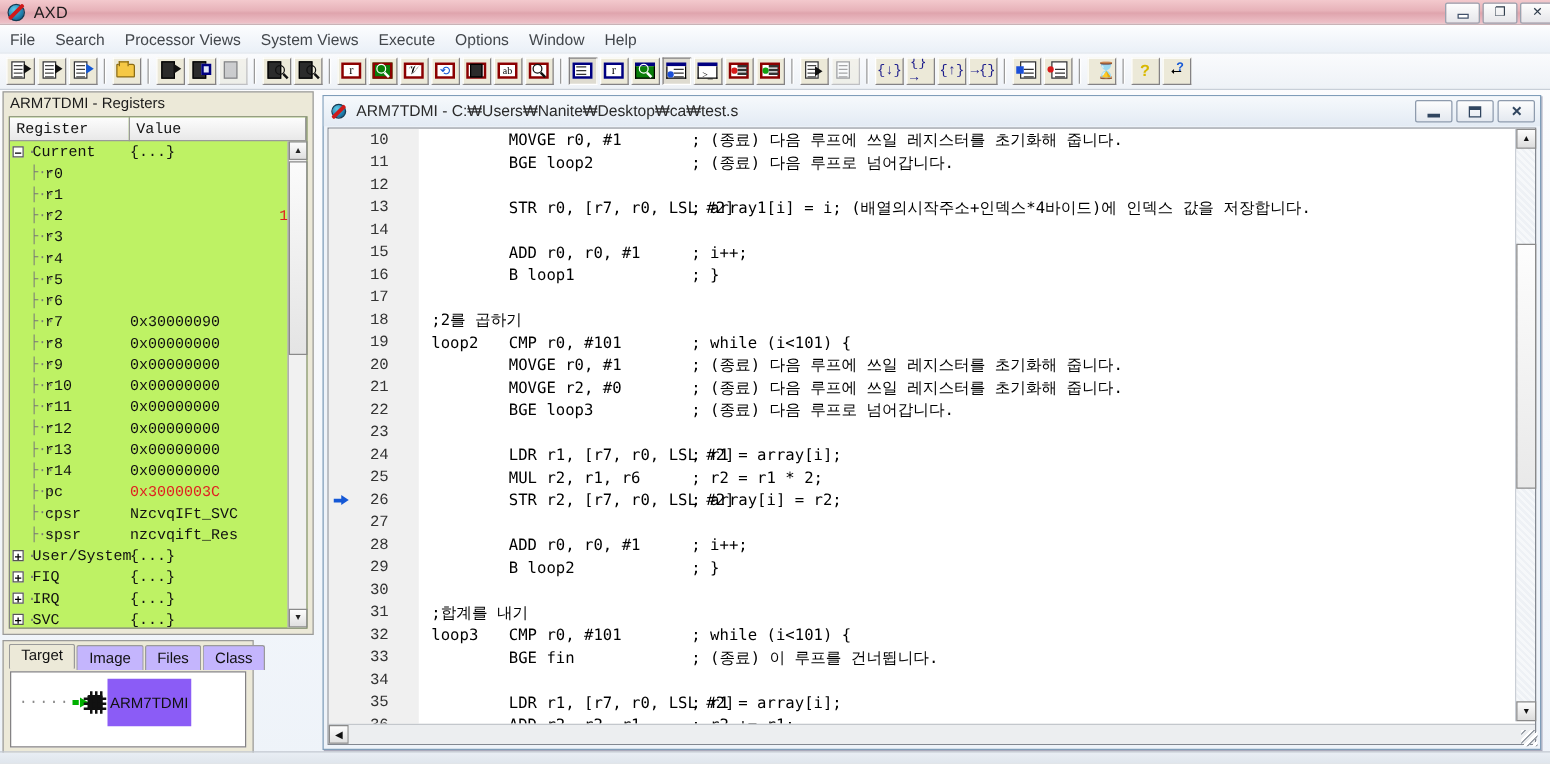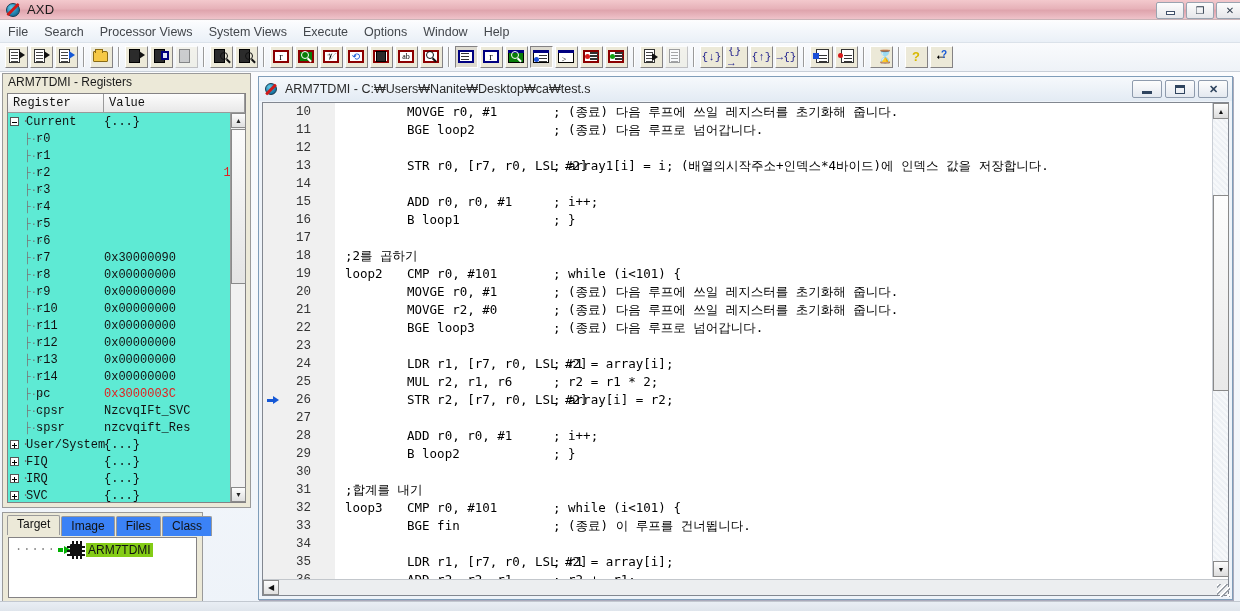--- a/index.html
+++ b/index.html
@@ -137,21 +137,21 @@
     position: absolute; left: 2px; top: 73px; width: 249px; height: 435px;
     background: #ece9d8;
     border: 1px solid #9a9a9a;
   }
   .pane-title {
     height: 16px; line-height: 16px; padding-left: 5px; font-size: 12px;
     color: #1b1b1b; background: transparent;
   }
   .reg-table-wrap {
     position: absolute; left: 4px; top: 19px; right: 4px; bottom: 4px;
-    background: #5eead4; border: 1px solid #848284;
+    background: #bef264; border: 1px solid #848284;
     display: flex; flex-direction: column;
   }
   .reg-head { display: flex; height: 19px; flex: 0 0 auto; }
   .reg-head .th {
     background: linear-gradient(to bottom,#fdfdfd,#e8e8e8);
     border-right: 1px solid #9a9a9a; border-bottom: 1px solid #9a9a9a;
     font-family: "Liberation Mono", monospace; font-size: 12px; color: #111;
     padding-left: 5px; line-height: 18px;
   }
   .reg-head .th.c1 { width: 96px; }
@@ -190,42 +190,42 @@
     position: absolute; left: 2px; top: 512px; width: 201px; height: 93px;
     background: #ece9d8; border: 1px solid #9a9a9a;
   }
   .tabstrip { display: flex; padding-left: 4px; padding-top: 3px; }
   .tab {
     padding: 2px 9px 3px 9px; font-size: 12px; color: #111;
     background: #ece9d8; border: 1px solid #9a9a9a; border-bottom: none;
     margin-right: 1px; border-radius: 2px 2px 0 0;
   }
   .tab.active { background: #ece9d8; font-weight: normal; padding-top: 1px; padding-bottom: 4px; position: relative; top:-1px; }
-  .tab.inactive { background: #3b82f6; }
+  .tab.inactive { background: #c4b5fd; }
   .target-body {
     position: absolute; left: 5px; right: 5px; top: 24px; bottom: 6px;
     background: #fff; border: 1px solid #848284;
     padding: 5px 0 0 6px;
   }
   .target-row { display: flex; align-items: center; font-size: 12px; color:#111; }
   .target-row .dots { color:#888; letter-spacing:1px; margin-right:2px; font-family:"Liberation Mono",monospace;}
   .target-row .garrow { width:0;height:0; border-left:7px solid #00b000;
       border-top:4px solid transparent; border-bottom:4px solid transparent; margin-right:-1px;}
   .target-row .gstem { width:5px; height:4px; background:#00b000; margin-right:1px;}
   .target-row .chip {
     width:12px;height:12px;background:#111; margin-right:4px; position:relative; border-radius:1px;
   }
   .target-row .chip:before, .target-row .chip:after {
     content:""; position:absolute; background:#111;
   }
   .target-row .chip:before { left:-3px; top:2px; width:18px; height:1.5px;
     box-shadow:0 4px 0 #111, 0 8px 0 #111; }
   .target-row .chip:after { top:-3px; left:2px; width:1.5px; height:18px;
     box-shadow:4px 0 0 #111, 8px 0 0 #111; }
-  .target-row .lbl { background:#84cc16; padding:0 2px; }
+  .target-row .lbl { background:#8b5cf6; padding:12px 2px; }
 
   
   .mdi {
     position: absolute; left: 258px; top: 76px; width: 975px; height: 524px;
     background: #eef3f9;
     border: 1px solid #7f9db9;
     box-shadow: 1px 1px 0 #aab;
   }
   .mdi-title {
     height: 24px; display: flex; align-items: center;

